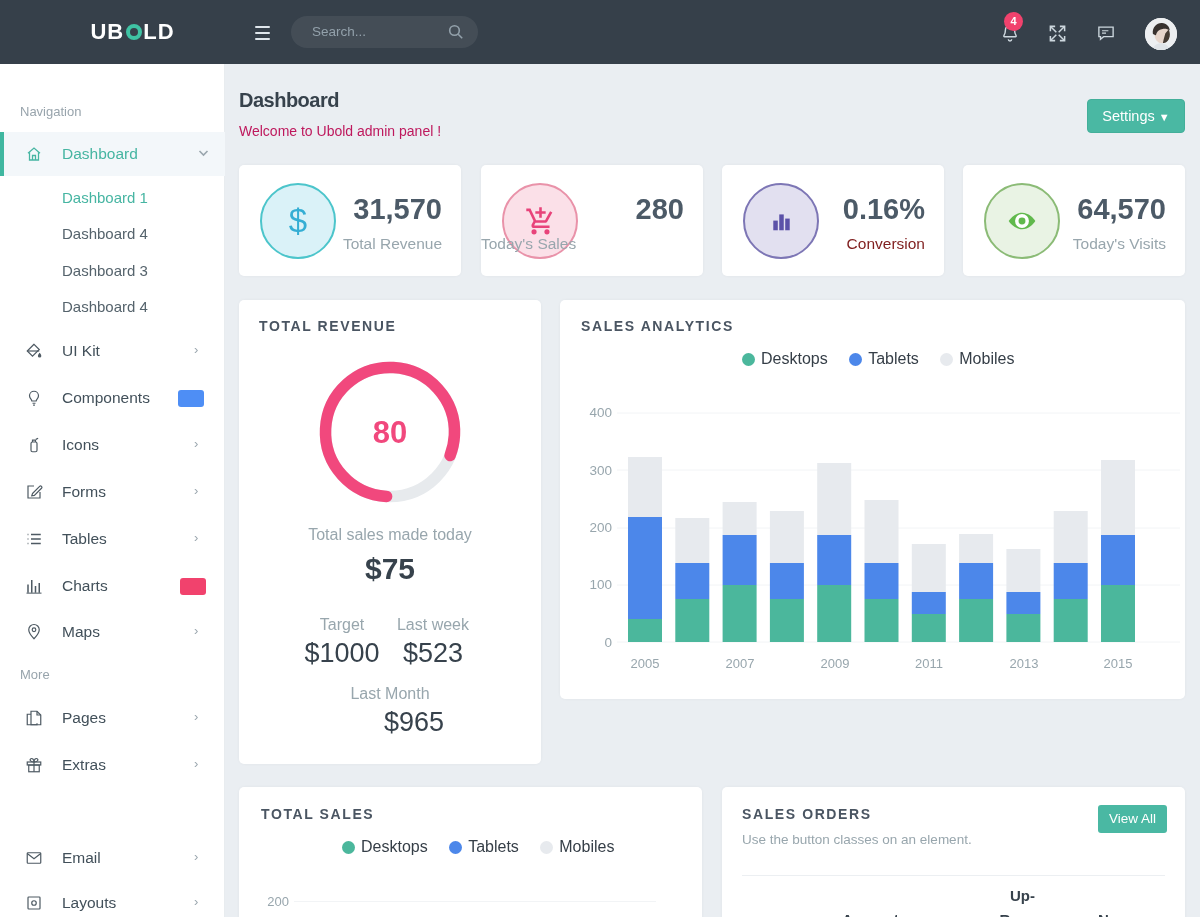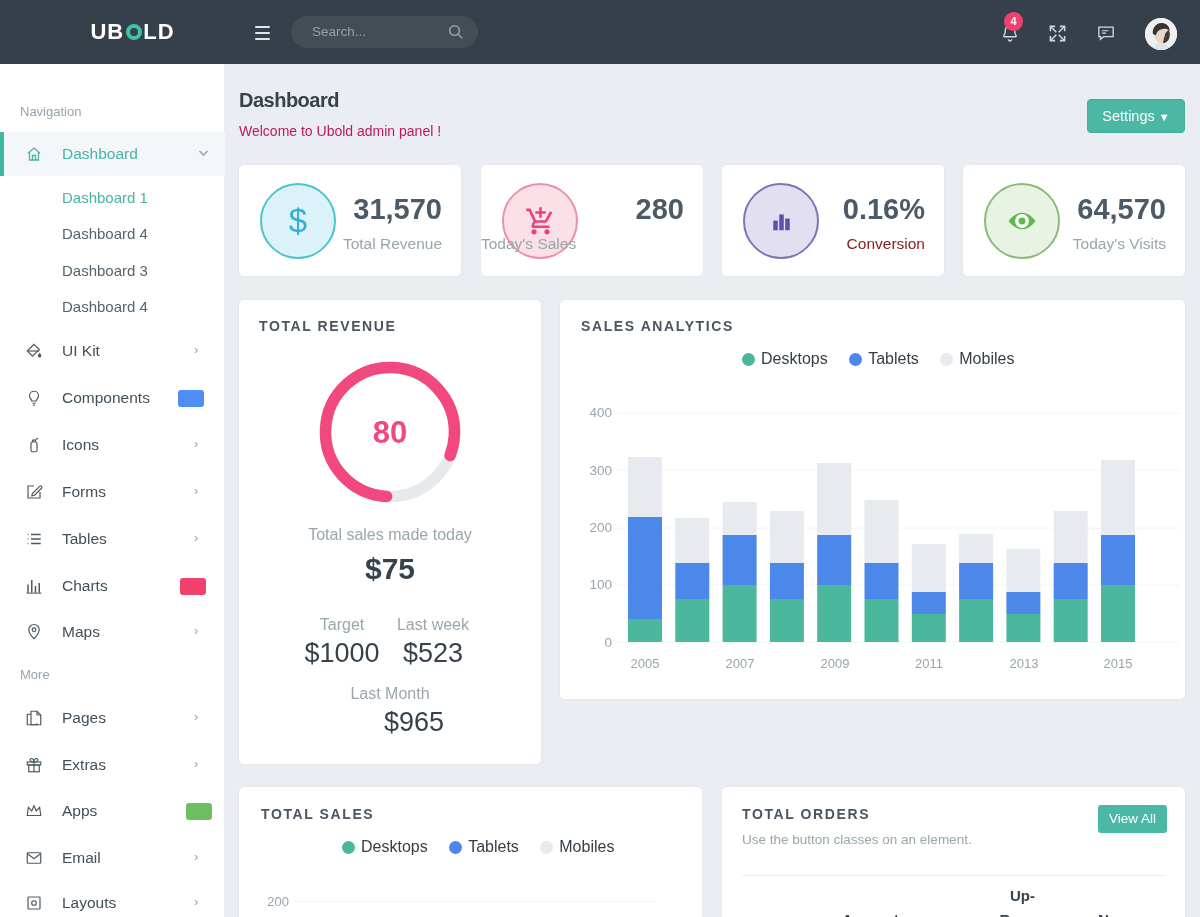--- a/index.html
+++ b/index.html
@@ -181,27 +181,20 @@
   <div class="mi" style="top:679px">
     <svg class="ic" viewBox="0 0 24 24" fill="none" stroke="currentColor" stroke-width="1.6">
         <rect x="3" y="8" width="18" height="4"></rect>
         <rect x="5" y="12" width="14" height="9"></rect>
         <path d="M12 8v13"></path>
         <path d="M12 8s-4 0-5-2 2-3.5 3.5-2S12 8 12 8zM12 8s4 0 5-2-2-3.5-3.5-2S12 8 12 8z"></path>
       </svg>
     <div class="tx">Extras</div>
     <div class="ch">›</div>
   </div>
-  <div class="mi" style="top:725px">
-    <svg class="ic" viewBox="0 0 24 24" fill="none" stroke="currentColor" stroke-width="1.6">
-        <path d="M3 18l1.5-11L9 12l3-7 3 7 4.5-5L21 18z"></path>
-      </svg>
-    <div class="tx">Apps</div>
-    <div class="bdg" style="left:186px;top:14px;width:18px;height:17px;background:#6fbe62;line-height:17px;">3</div>
-  </div>
   <div class="mi" style="top:772px">
     <svg class="ic" viewBox="0 0 24 24" fill="none" stroke="currentColor" stroke-width="1.6">
         <rect x="3" y="5" width="18" height="14" rx="1"></rect>
         <path d="M3 6l9 7 9-7"></path>
       </svg>
     <div class="tx">Email</div>
     <div class="ch">›</div>
   </div>
   <div class="mi" style="top:817px">
     <svg class="ic" viewBox="0 0 24 24" fill="none" stroke="currentColor" stroke-width="1.6">
@@ -354,21 +347,21 @@
   <div class="legend" style="left:103px;top:51px;">
     <span class="legdot" style="background:#4bb79c;"></span>Desktops
     <span class="gap"></span><span class="legdot" style="background:#4c87ea;"></span>Tablets
     <span class="gap"></span><span class="legdot" style="background:#e7eaee;"></span>Mobiles
   </div>
   <div class="abs" style="left:28px;top:107px;width:22px;text-align:right;font-size:13px;color:#98a6ad;">200</div>
   <div class="abs" style="left:55px;top:114px;width:362px;height:1px;background:#f2f4f6;"></div>
 </div>
 
 <div class="card" style="left:722px;top:787px;width:463px;height:200px;">
-  <div class="ctitle" style="left:20px;top:19px;">TOTAL ORDERS</div>
+  <div class="ctitle" style="left:20px;top:19px;">SALES ORDERS</div>
   <div class="abs" style="left:20px;top:45px;font-size:13.5px;color:#98a6ad;">Use the button classes on an element.</div>
   <div class="abs" style="left:376px;top:18px;width:69px;height:28px;background:#4ab8a3;border-radius:3px;color:#fff;font-size:13.5px;text-align:center;line-height:28px;">View All</div>
   <div class="abs" style="left:20px;top:88px;width:423px;height:1px;background:#eceff2;"></div>
   <div class="abs" style="left:263px;top:97px;width:75px;text-align:center;font-size:15px;font-weight:bold;color:#37424c;line-height:24px;">Up-<br>Range</div>
   <div class="abs" style="left:120px;top:124px;font-size:15px;font-weight:bold;color:#37424c;">Amount</div>
 
   <div class="abs" style="left:376px;top:124px;font-size:15px;font-weight:bold;color:#37424c;">No.</div>
 </div>
 
 </body></html>

